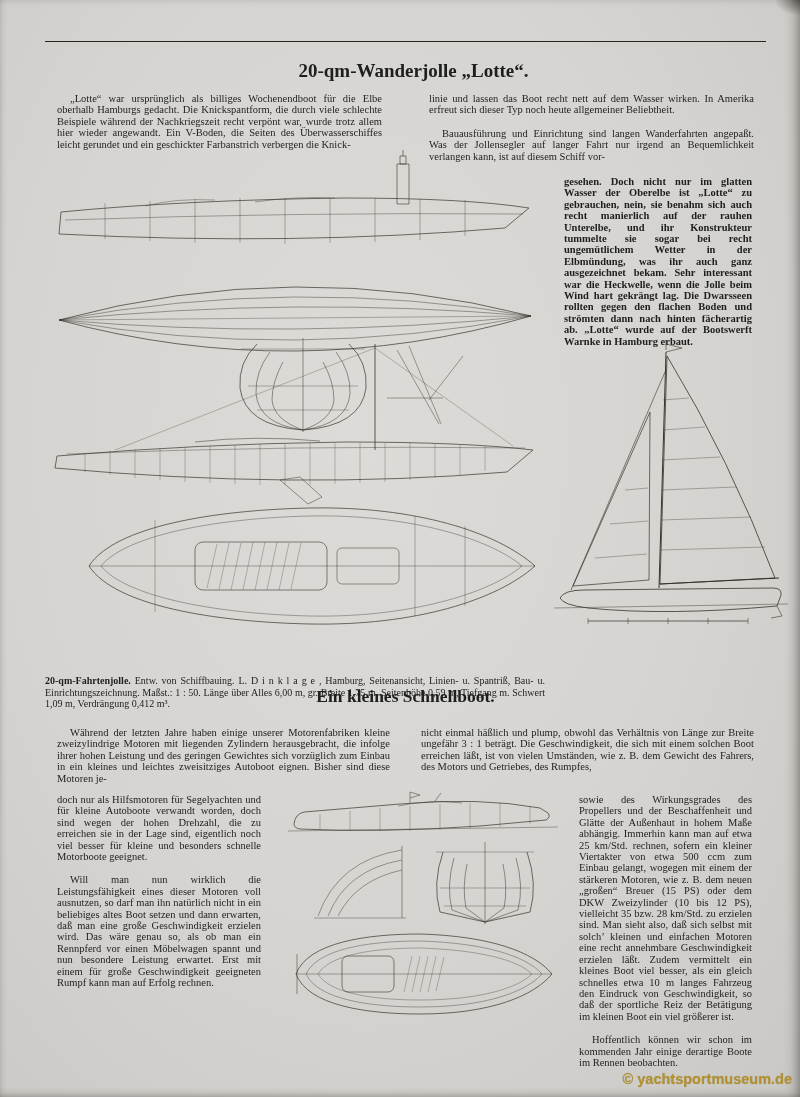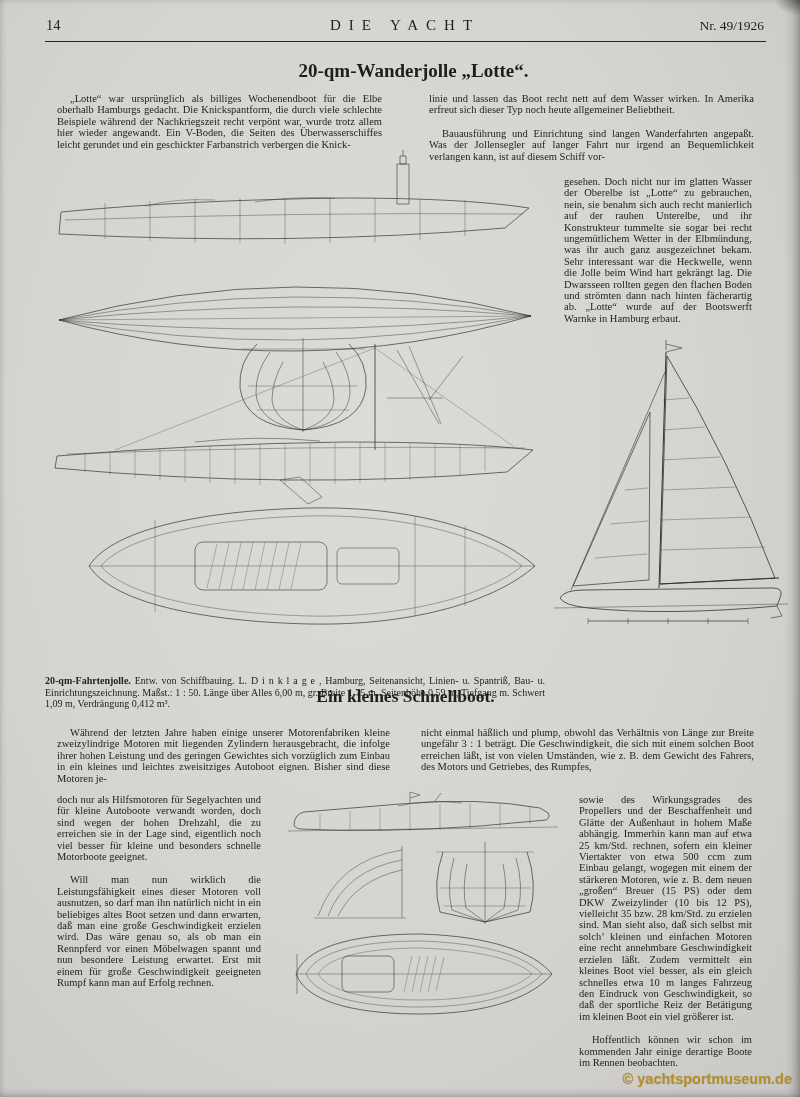--- a/index.html
+++ b/index.html
@@ -15,21 +15,21 @@
   .issue{position:absolute;right:0;top:1px;font-size:13.5px;}
   .rule{position:absolute;left:45px;right:34px;top:41px;border-top:1.3px solid #26261f;}
   .a1-title{position:absolute;left:45px;width:721px;top:52px;text-align:center;font-size:19px;font-weight:bold;margin:8px;}
   .a2-title{position:absolute;left:45px;width:721px;top:686px;text-align:center;font-size:17.5px;font-weight:bold;margin:0;}
   .a1-cols{position:absolute;left:45px;top:81px;width:721px;display:flex;gap:23px;}
   .a2-cols{position:absolute;left:45px;top:715px;width:721px;display:flex;gap:7px;}
   .col{flex:1;}
   .bt{font-size:10.5px;line-height:11.4px;text-align:justify;hyphens:auto;}
   .bt p{margin:12px;text-indent:13px;}
   .bt p.cont{text-indent:0;}
-  .a1-narrow{position:absolute;left:552px;top:164px;width:212px;}
+  .a1-narrow{position:absolute;left:552px;top:164px;width:212px;font-weight:bold;}
   .a2-left-narrow{position:absolute;left:45px;top:782px;width:228px;}
   .a2-right-narrow{position:absolute;left:567px;top:782px;width:197px;}
   .fig{display:block;}
   .fig-lines{position:absolute;left:45px;top:148px;width:500px;height:480px;}
   .fig-sail{position:absolute;left:548px;top:338px;width:244px;height:288px;}
   .fig-speed{position:absolute;left:280px;top:784px;width:285px;height:243px;}
   .cap{font-size:10px;line-height:11.6px;text-align:justify;margin-top:42px;}
   .cap-lead{font-weight:bold;}
   .cap-left{position:absolute;left:45px;top:633px;width:500px;}
   .cap-right{position:absolute;left:549px;top:633px;width:241px;}
@@ -37,25 +37,20 @@
   .watermark{position:absolute;right:8px;top:1071px;font-family:"Liberation Sans","DejaVu Sans",sans-serif;
     font-weight:bold;font-size:14.5px;color:#b3912f;text-shadow:0 0 1px rgba(90,70,10,.35);}
   .corner-smudge{position:absolute;right:0;top:0;width:26px;height:16px;
     background:radial-gradient(ellipse at top right, rgba(40,38,34,.6), rgba(40,38,34,0) 70%);}
 </style>
 </head>
 <body>
 
 <div class="page">
 
-  <header class="header">
-    <span class="pageno">14</span>
-    <span class="masthead">DIE YACHT</span>
-    <span class="issue">Nr. 49/1926</span>
-  </header>
   <div class="rule"></div>
 
   <h1 class="a1-title">20-qm-Wanderjolle „Lotte“.</h1>
 
   <div class="a1-cols">
     <div class="col bt">
       <p>„Lotte“ war ursprünglich als billiges Wochenendboot für die Elbe oberhalb Hamburgs gedacht. Die Knickspantform, die durch viele schlechte Beispiele während der Nachkriegszeit recht verpönt war, wurde trotz allem hier wieder angewandt. Ein V-Boden, die Seiten des Überwasserschiffes leicht gerundet und ein geschickter Farbanstrich verbergen die Knick-</p>
     </div>
     <div class="col bt">
       <p class="cont">linie und lassen das Boot recht nett auf dem Wasser wirken. In Amerika erfreut sich dieser Typ noch heute allgemeiner Beliebtheit.</p>

